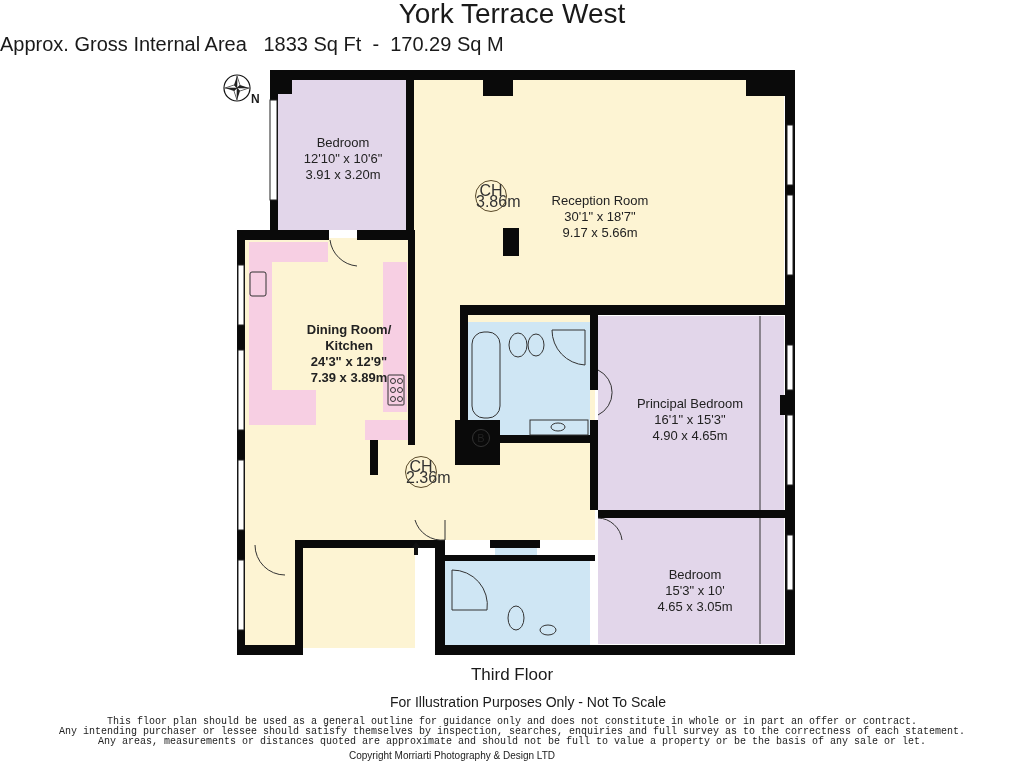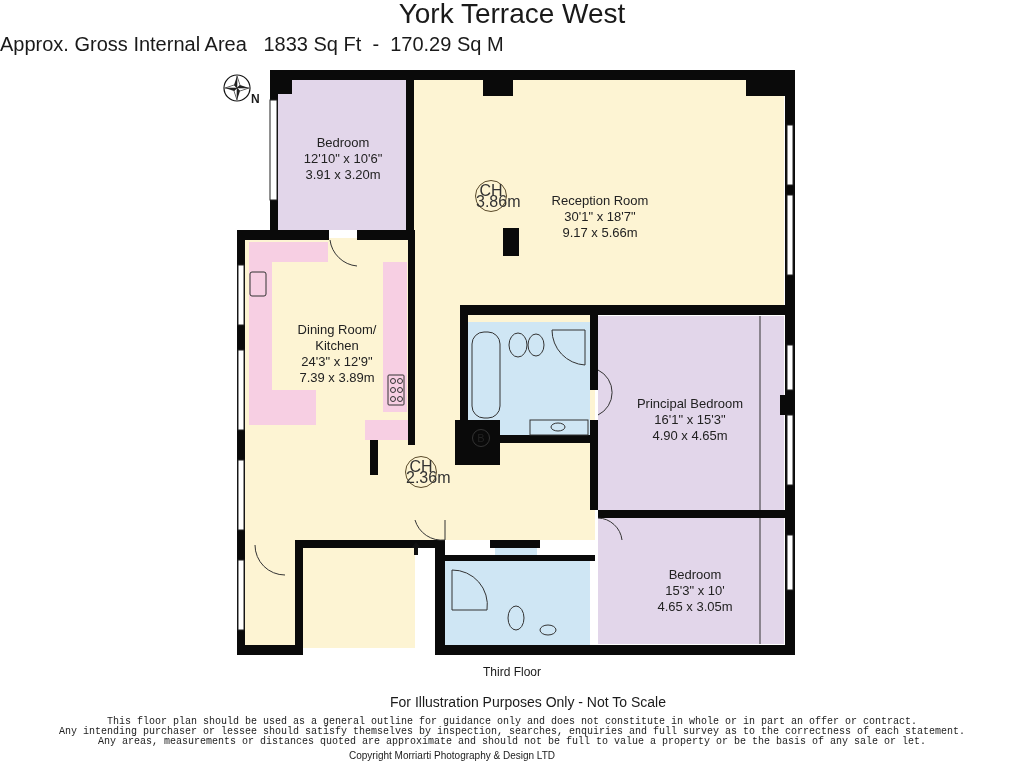--- a/index.html
+++ b/index.html
@@ -5,21 +5,21 @@
   html, body { margin:0; padding:0; background:#ffffff; }
   body { width:1024px; height:768px; position:relative; overflow:hidden; font-family:"Liberation Sans", sans-serif; color:#1a1a1a; }
   .title { position:absolute; left:0; width:1024px; top:-2px; text-align:center; font-size:28px; }
   .subtitle { position:absolute; left:0; width:1024px; top:33px; text-align:left; font-size:20px; white-space:pre; }
   svg.plan { position:absolute; left:0; top:0; }
   .room-label { position:absolute; text-align:center; font-size:13px; line-height:16px; color:#222; }
   .ch-badge { position:absolute; width:30px; height:30px; border:1px solid #5a4a2a; border-radius:50%; font-size:16px; line-height:11px; text-align:center; display:flex; flex-direction:column; justify-content:center; color:#333; }
   .b-badge { position:absolute; width:16px; height:16px; border:1px solid #333; border-radius:50%; font-size:11px; line-height:16px; text-align:center; color:#222; }
   .compass { position:absolute; left:222px; top:73px; }
   .compass-n { position:absolute; left:251px; top:92px; font-size:12px; font-weight:bold; }
-  .floor-name { position:absolute; left:0; width:1024px; top:665px; text-align:center; font-size:12px; }
+  .floor-name { position:absolute; left:0; width:1024px; top:665px; text-align:center; font-size:17px; }
   .illus { position:absolute; left:0; width:1024px; top:694px; text-align:center; font-size:14px;margin-left:16px; }
   .disc { position:absolute; left:0; width:1024px; text-align:center; font-size:10px; line-height:10px; color:#222;font-family:Liberation Mono, monospace; }
   .copy { position:absolute; left:0; width:904px; top:750px; text-align:center; font-size:10px; }
 </style>
 </head>
 <body>
 
 <div class="title">York Terrace West</div>
 <div class="subtitle">Approx. Gross Internal Area   1833 Sq Ft  -  170.29 Sq M</div>
 
@@ -138,21 +138,21 @@
 <div class="room-label" style="left:288px;top:135px;width:110px;">
   <div>Bedroom</div>
     <div>12'10" x 10'6"</div>
     <div>3.91 x 3.20m</div>
 </div>
 <div class="room-label" style="left:520px;top:193px;width:160px;">
   <div>Reception Room</div>
     <div>30'1" x 18'7"</div>
     <div>9.17 x 5.66m</div>
 </div>
-<div class="room-label" style="left:282px;top:322px;width:110px;">
+<div class="room-label" style="left:294px;top:322px;width:110px;font-weight:bold;">
   <div>Dining Room/</div>
     <div>Kitchen</div>
     <div>24'3" x 12'9"</div>
     <div>7.39 x 3.89m</div>
 </div>
 <div class="room-label" style="left:625px;top:396px;width:130px;">
   <div>Principal Bedroom</div>
     <div>16'1" x 15'3"</div>
     <div>4.90 x 4.65m</div>
 </div>

